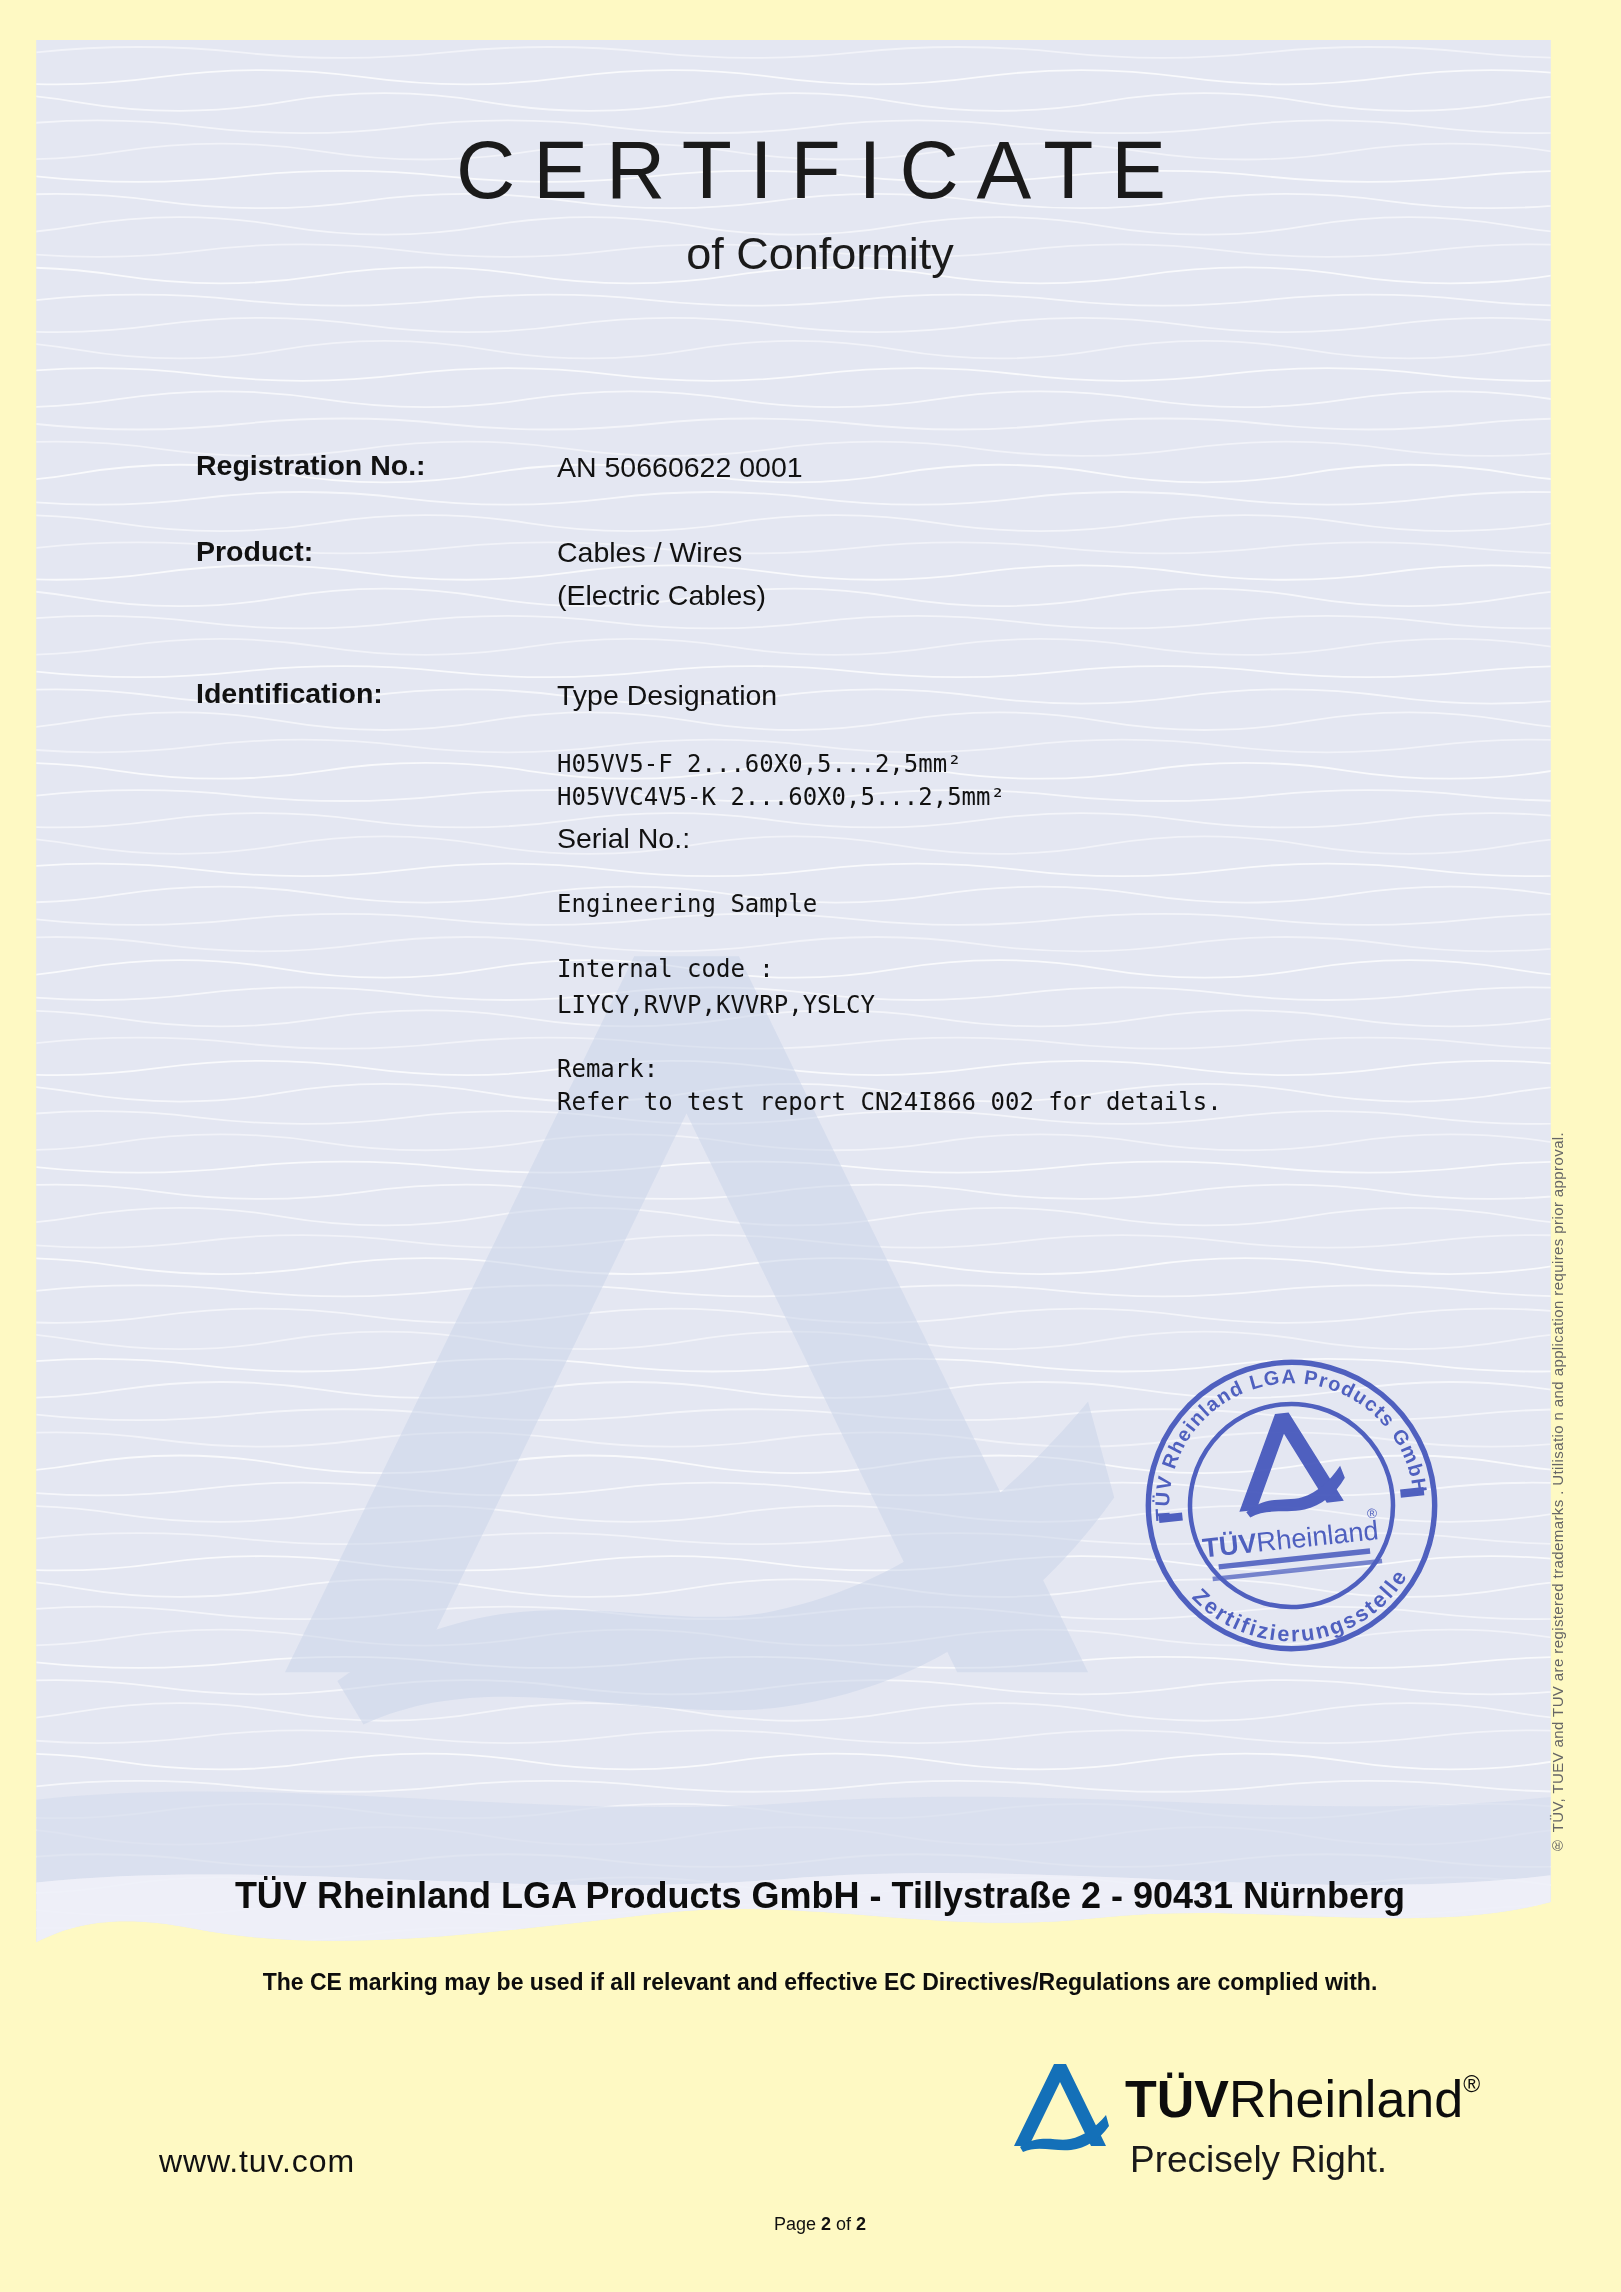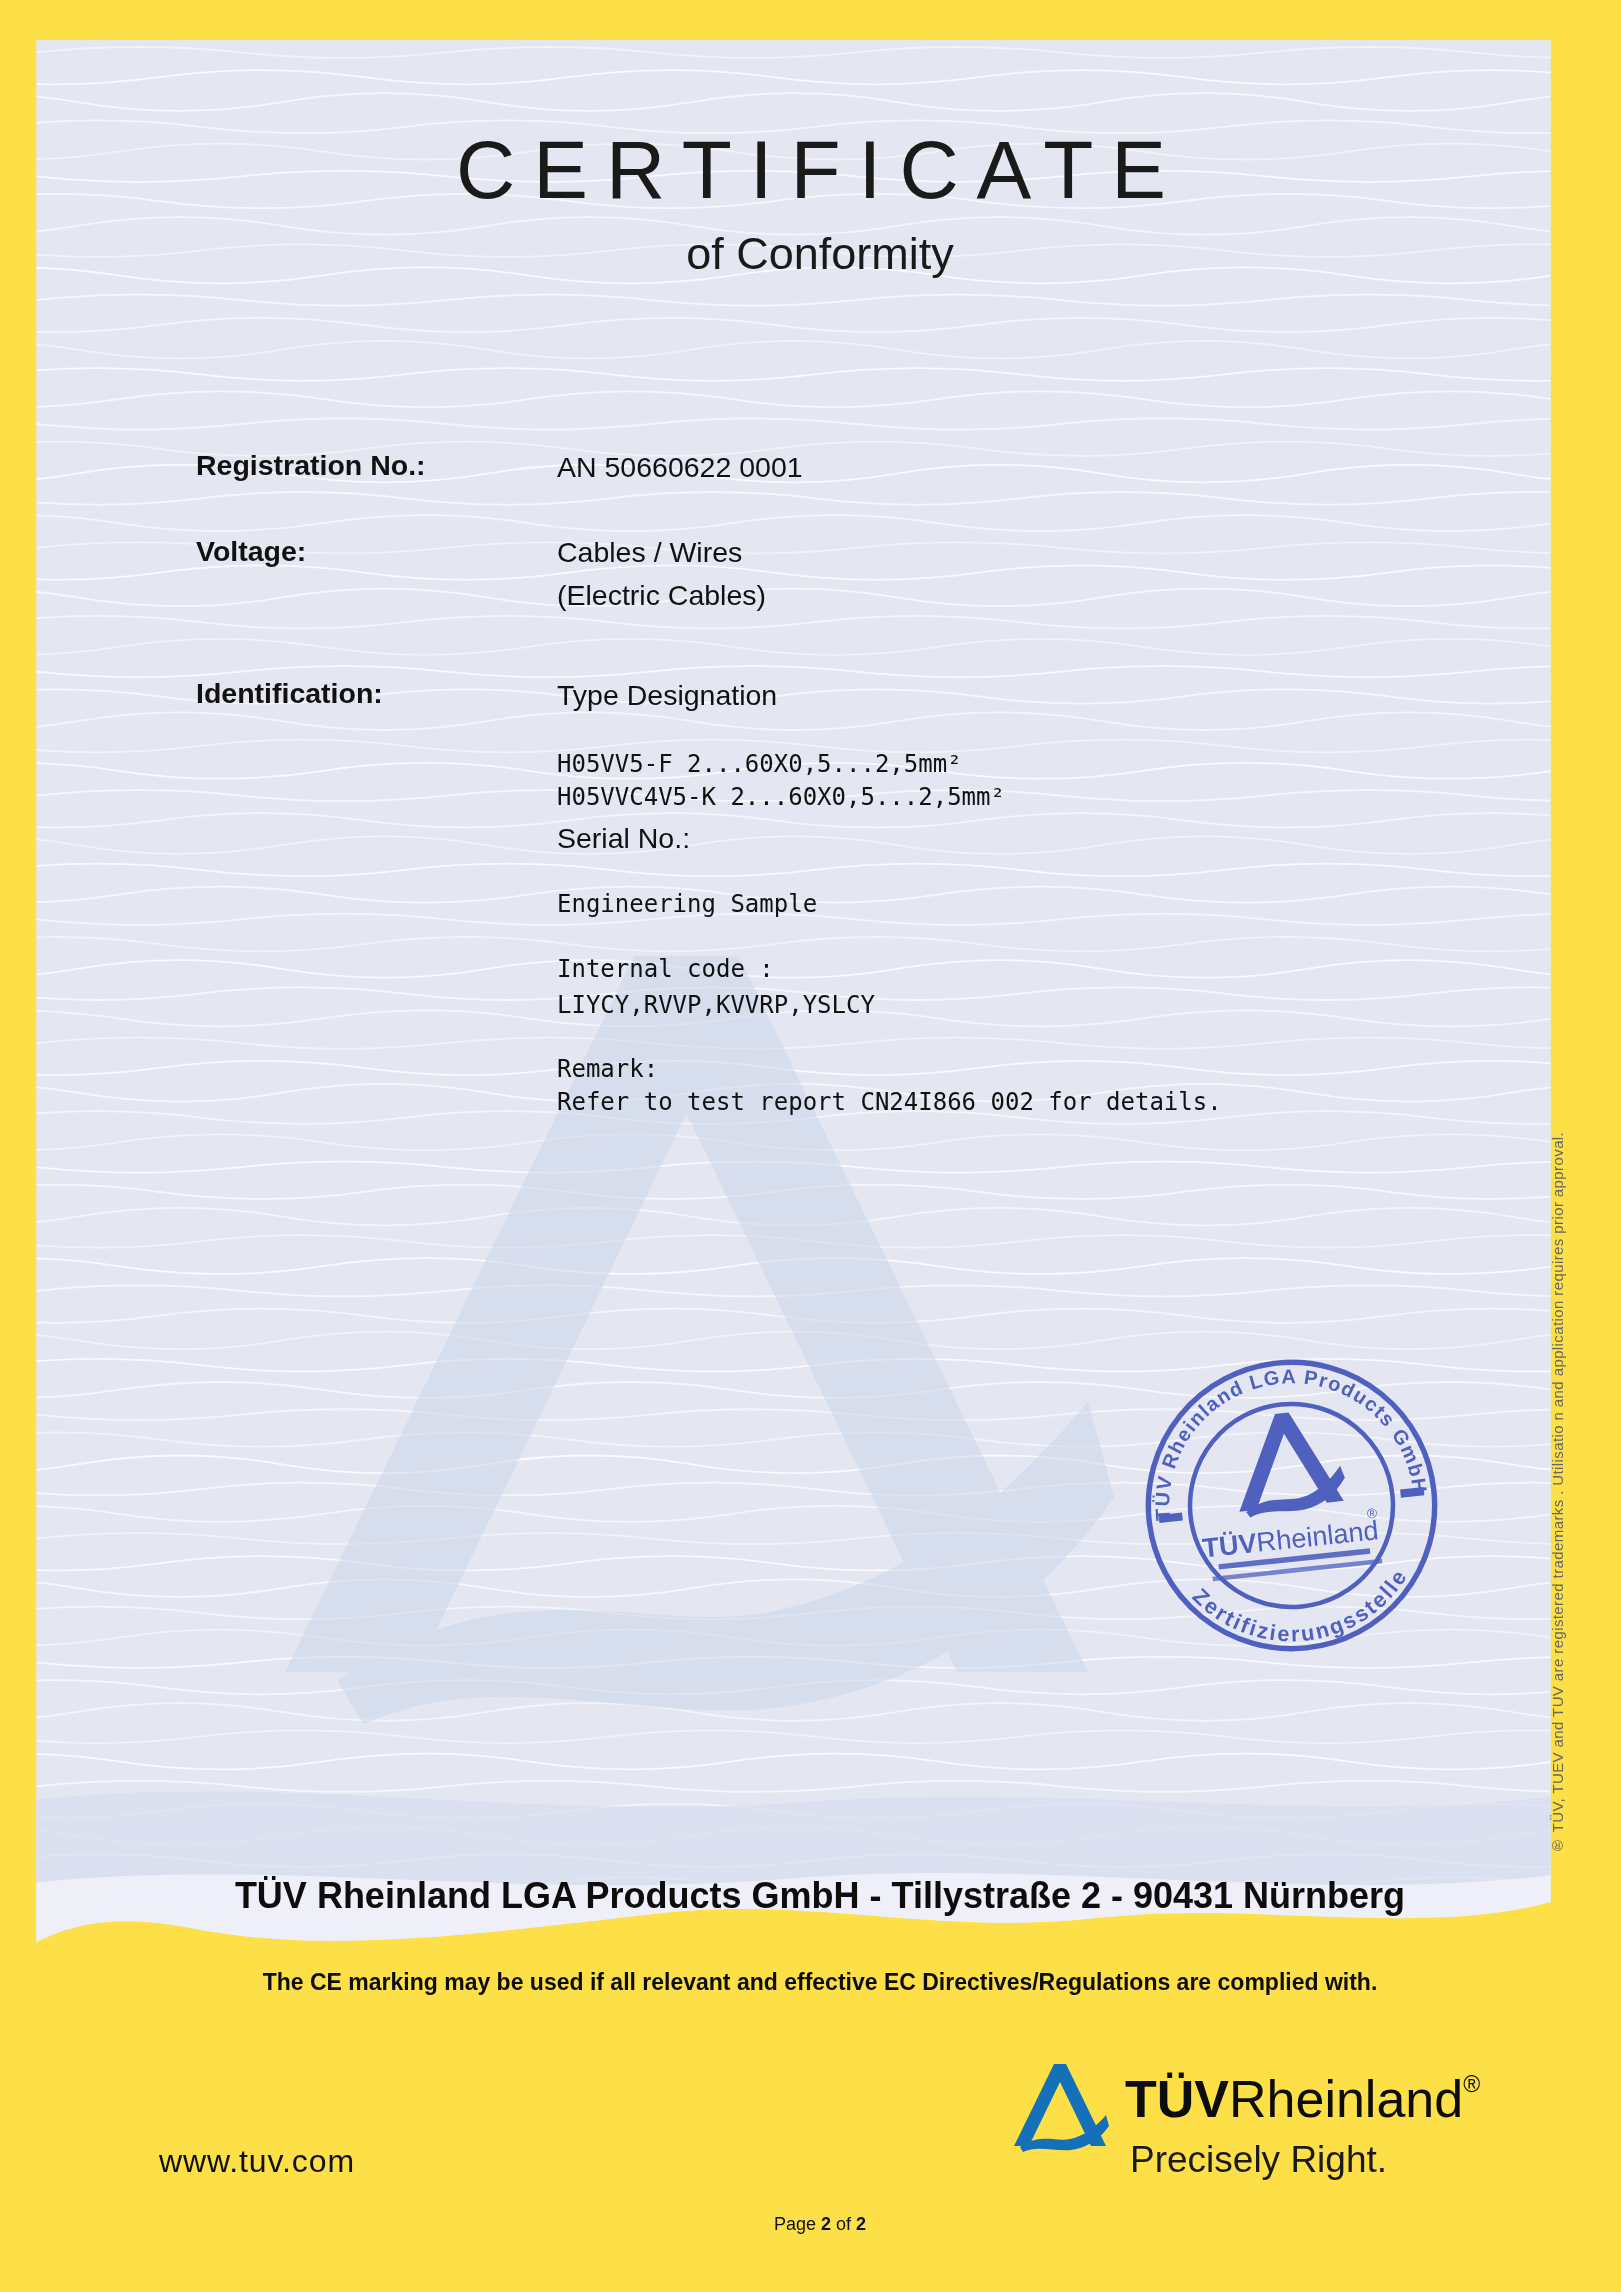--- a/index.html
+++ b/index.html
@@ -1,17 +1,17 @@
 <!DOCTYPE html>
 <html style="font-size:14.3px"><head>
 <meta charset="utf-8">
 <style>
   html,body{margin:0;padding:0;}
   body{background:#ffffff;font-family:"Liberation Sans",sans-serif;}
-  .page{position:relative;width:1622px;height:2293px;background:#fde047;overflow:hidden;}
+  .page{position:relative;width:1622px;height:2293px;background:#fef9c3;overflow:hidden;}
   .panel-svg{position:absolute;left:36px;top:40px;z-index:0;}
   .abs{position:absolute;z-index:2;}
   .center-row{left:18px;right:0;text-align:center;}
   .title{font-size:82px;letter-spacing:18px;color:#1a1a1a;font-weight:400;}
   .subtitle1{font-size:45px;color:#1a1a1a;}
   .subtitle2{font-size:46px;color:#1a1a1a;}
   .label{left:196px;font-size:28.5px;font-weight:700;color:#111;}
   .value{left:557px;font-size:28.5px;color:#111;}
   .value-italic{}
   .mono{left:557px;font-family:"DejaVu Sans Mono",monospace;font-size:24px;color:#111;margin-top:32px;}
@@ -146,21 +146,21 @@
   <svg class="watermark" width="873" height="873" viewBox="0 0 100 100">
     <use href="#tuvtri" fill="currentColor"></use>
   </svg>
 
   <div class="abs center-row title" style="top:123px">CERTIFICATE</div>
   <div class="abs center-row subtitle1" style="top:228px">of Conformity</div>
 
   <div class="abs label" style="top:449px">Registration No.:</div>
   <div class="abs value" style="top:451px">AN 50660622 0001</div>
 
-  <div class="abs label" style="top:535px">Voltage:</div>
+  <div class="abs label" style="top:535px">Product:</div>
   <div class="abs value" style="top:536px">Cables / Wires</div>
   <div class="abs value value-italic" style="top:579px">(Electric Cables)</div>
 
   <div class="abs label" style="top:677px">Identification:</div>
   <div class="abs value" style="top:679px">Type Designation</div>
   <div class="abs mono" style="top:718px">H05VV5-F 2...60X0,5...2,5mm²</div>
   <div class="abs mono" style="top:751px">H05VVC4V5-K 2...60X0,5...2,5mm²</div>
 
   <div class="abs value" style="top:822px">Serial No.:</div>
   <div class="abs mono" style="top:858px">Engineering Sample</div>

